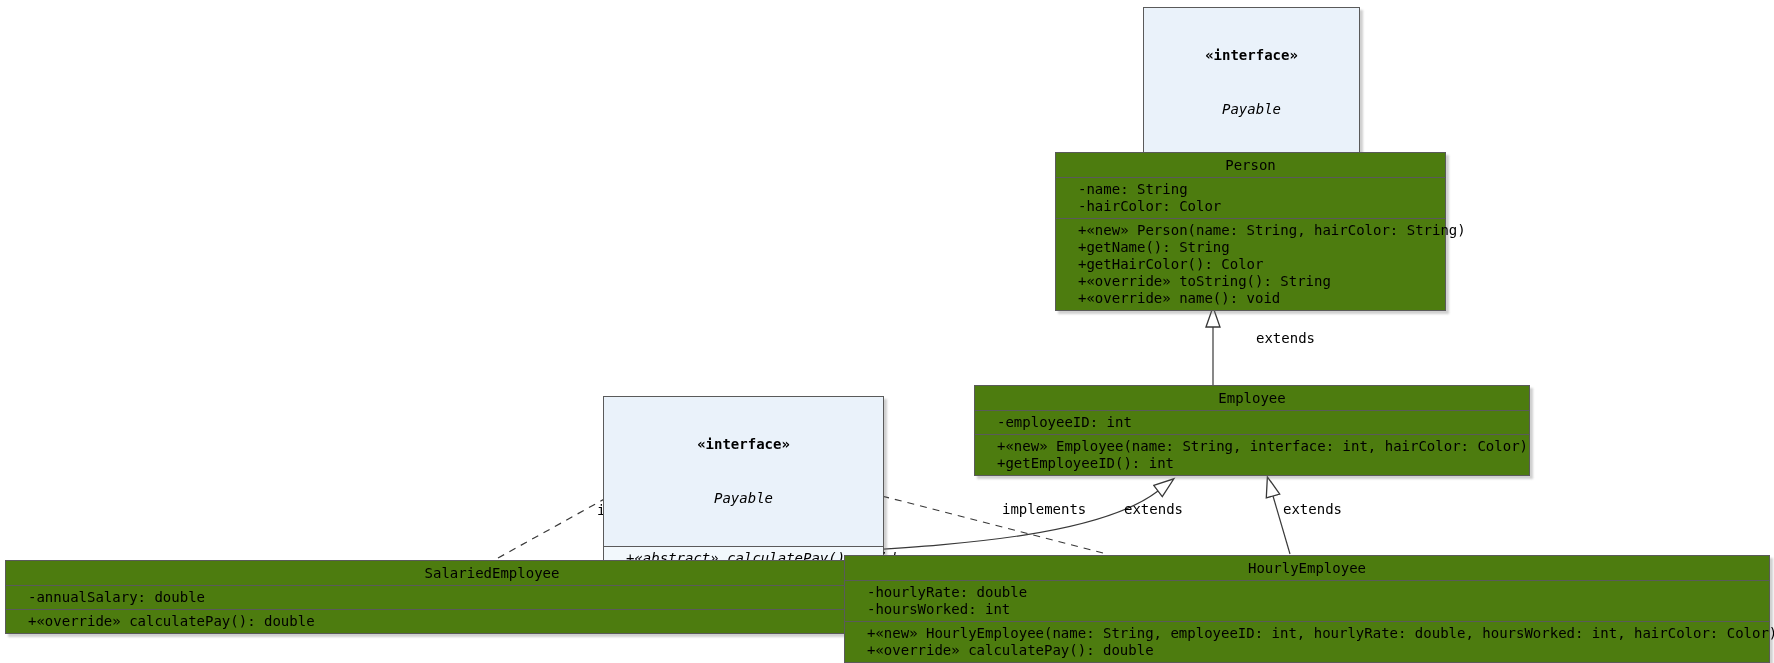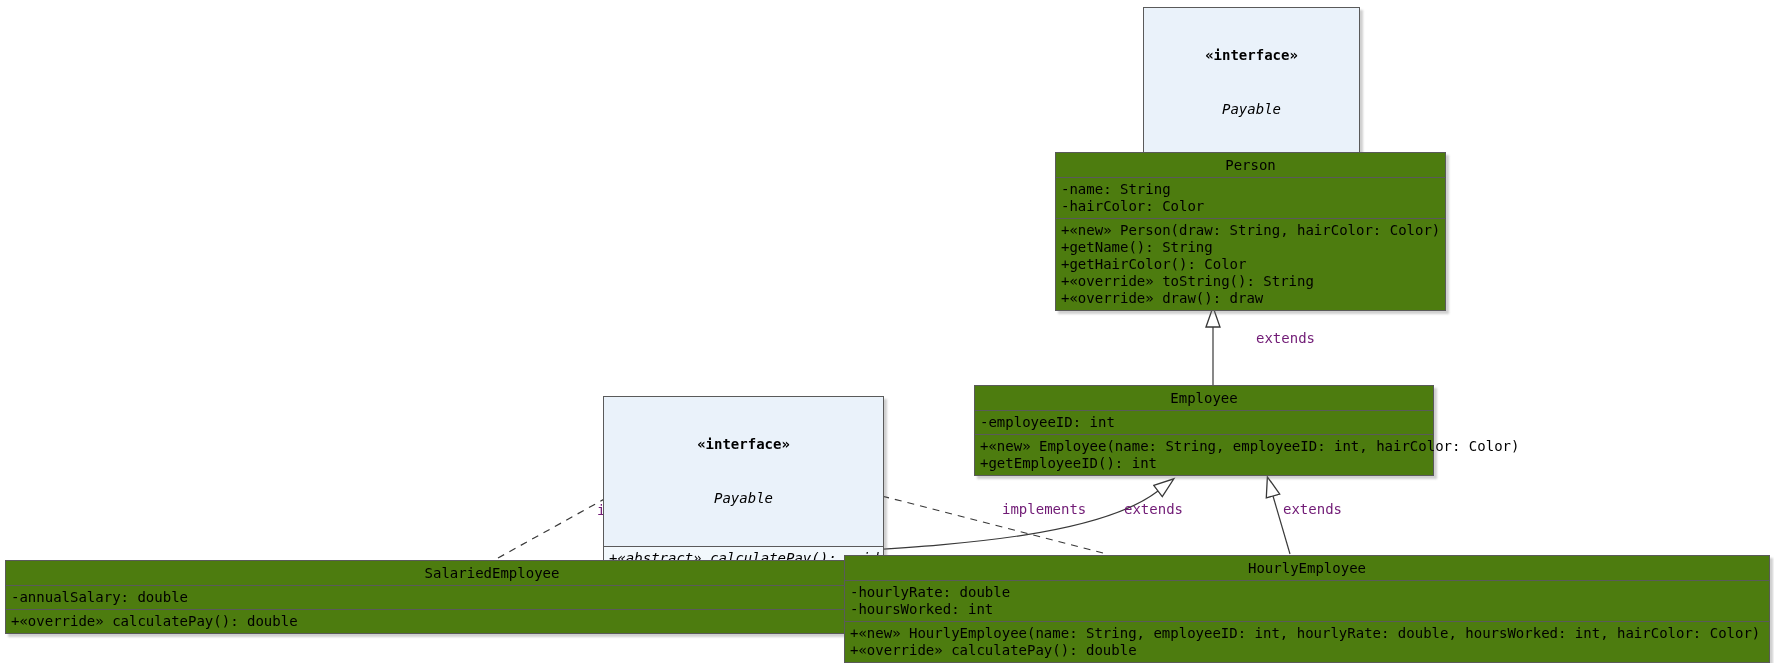--- a/index.html
+++ b/index.html
@@ -19,27 +19,27 @@
   .box.cls   { background:#4d7c0f; }
   .box.iface { background:#eaf2fa; }
   .box.iface .sec { background:#f2f8fc; }
 
   .hdr {
     text-align:center; padding:3px 10px; line-height:18px;
     border-bottom:1px solid #5a5a5a; white-space:pre;
   }
   .stereo { font-weight:bold; line-height:17px; }
   .iname  { font-style:italic; line-height:18px; }
-  .sec { padding:3px 5px; }
+  .sec { padding:3px 22px; }
   .sec + .sec { border-top:1px solid #5a5a5a; }
   .cline { line-height:17px; white-space:pre; }
   .it .cline, .it { font-style:italic; }
 
   .edge-label {
-    position:absolute; line-height:15px; white-space:pre; color:#701a75;
+    position:absolute; line-height:15px; white-space:pre; color:#000000;
   }
 </style>
 </head>
 <body>
 
 <div class="canvas">
 
   <svg class="edges" viewBox="0 0 1774 663" xmlns="http://www.w3.org/2000/svg">
     <defs>
       <marker id="tri" markerWidth="24" markerHeight="18" refX="1" refY="8.5" orient="auto" markerUnits="userSpaceOnUse">
@@ -71,45 +71,45 @@
     </div>
   </div>
 
   <div class="box cls" style="left:1055px;top:152px;width:391px;">
     <div class="hdr">Person</div>
     <div class="sec">
       <div class="cline">-name: String</div>
       <div class="cline">-hairColor: Color</div>
     </div>
     <div class="sec">
-      <div class="cline">+«new» Person(draw: String, hairColor: Color)</div>
+      <div class="cline">+«new» Person(name: String, hairColor: String)</div>
       <div class="cline">+getName(): String</div>
       <div class="cline">+getHairColor(): Color</div>
       <div class="cline">+«override» toString(): String</div>
-      <div class="cline">+«override» draw(): draw</div>
+      <div class="cline">+«override» name(): void</div>
     </div>
   </div>
 
   <div class="box iface" style="left:603px;top:396px;width:281px;">
     <div class="hdr">
       <div class="stereo">«interface»</div>
       <div class="iname">Payable</div>
     </div>
     <div class="sec it">
       <div class="cline">+«abstract» calculatePay(): void</div>
     </div>
   </div>
 
-  <div class="box cls" style="left:974px;top:385px;width:460px;">
+  <div class="box cls" style="left:974px;top:385px;width:556px;">
     <div class="hdr">Employee</div>
     <div class="sec">
       <div class="cline">-employeeID: int</div>
     </div>
     <div class="sec">
-      <div class="cline">+«new» Employee(name: String, employeeID: int, hairColor: Color)</div>
+      <div class="cline">+«new» Employee(name: String, interface: int, hairColor: Color)</div>
       <div class="cline">+getEmployeeID(): int</div>
     </div>
   </div>
 
   <div class="box cls" style="left:5px;top:560px;width:974px;">
     <div class="hdr">SalariedEmployee</div>
     <div class="sec">
       <div class="cline">-annualSalary: double</div>
     </div>
     <div class="sec">

